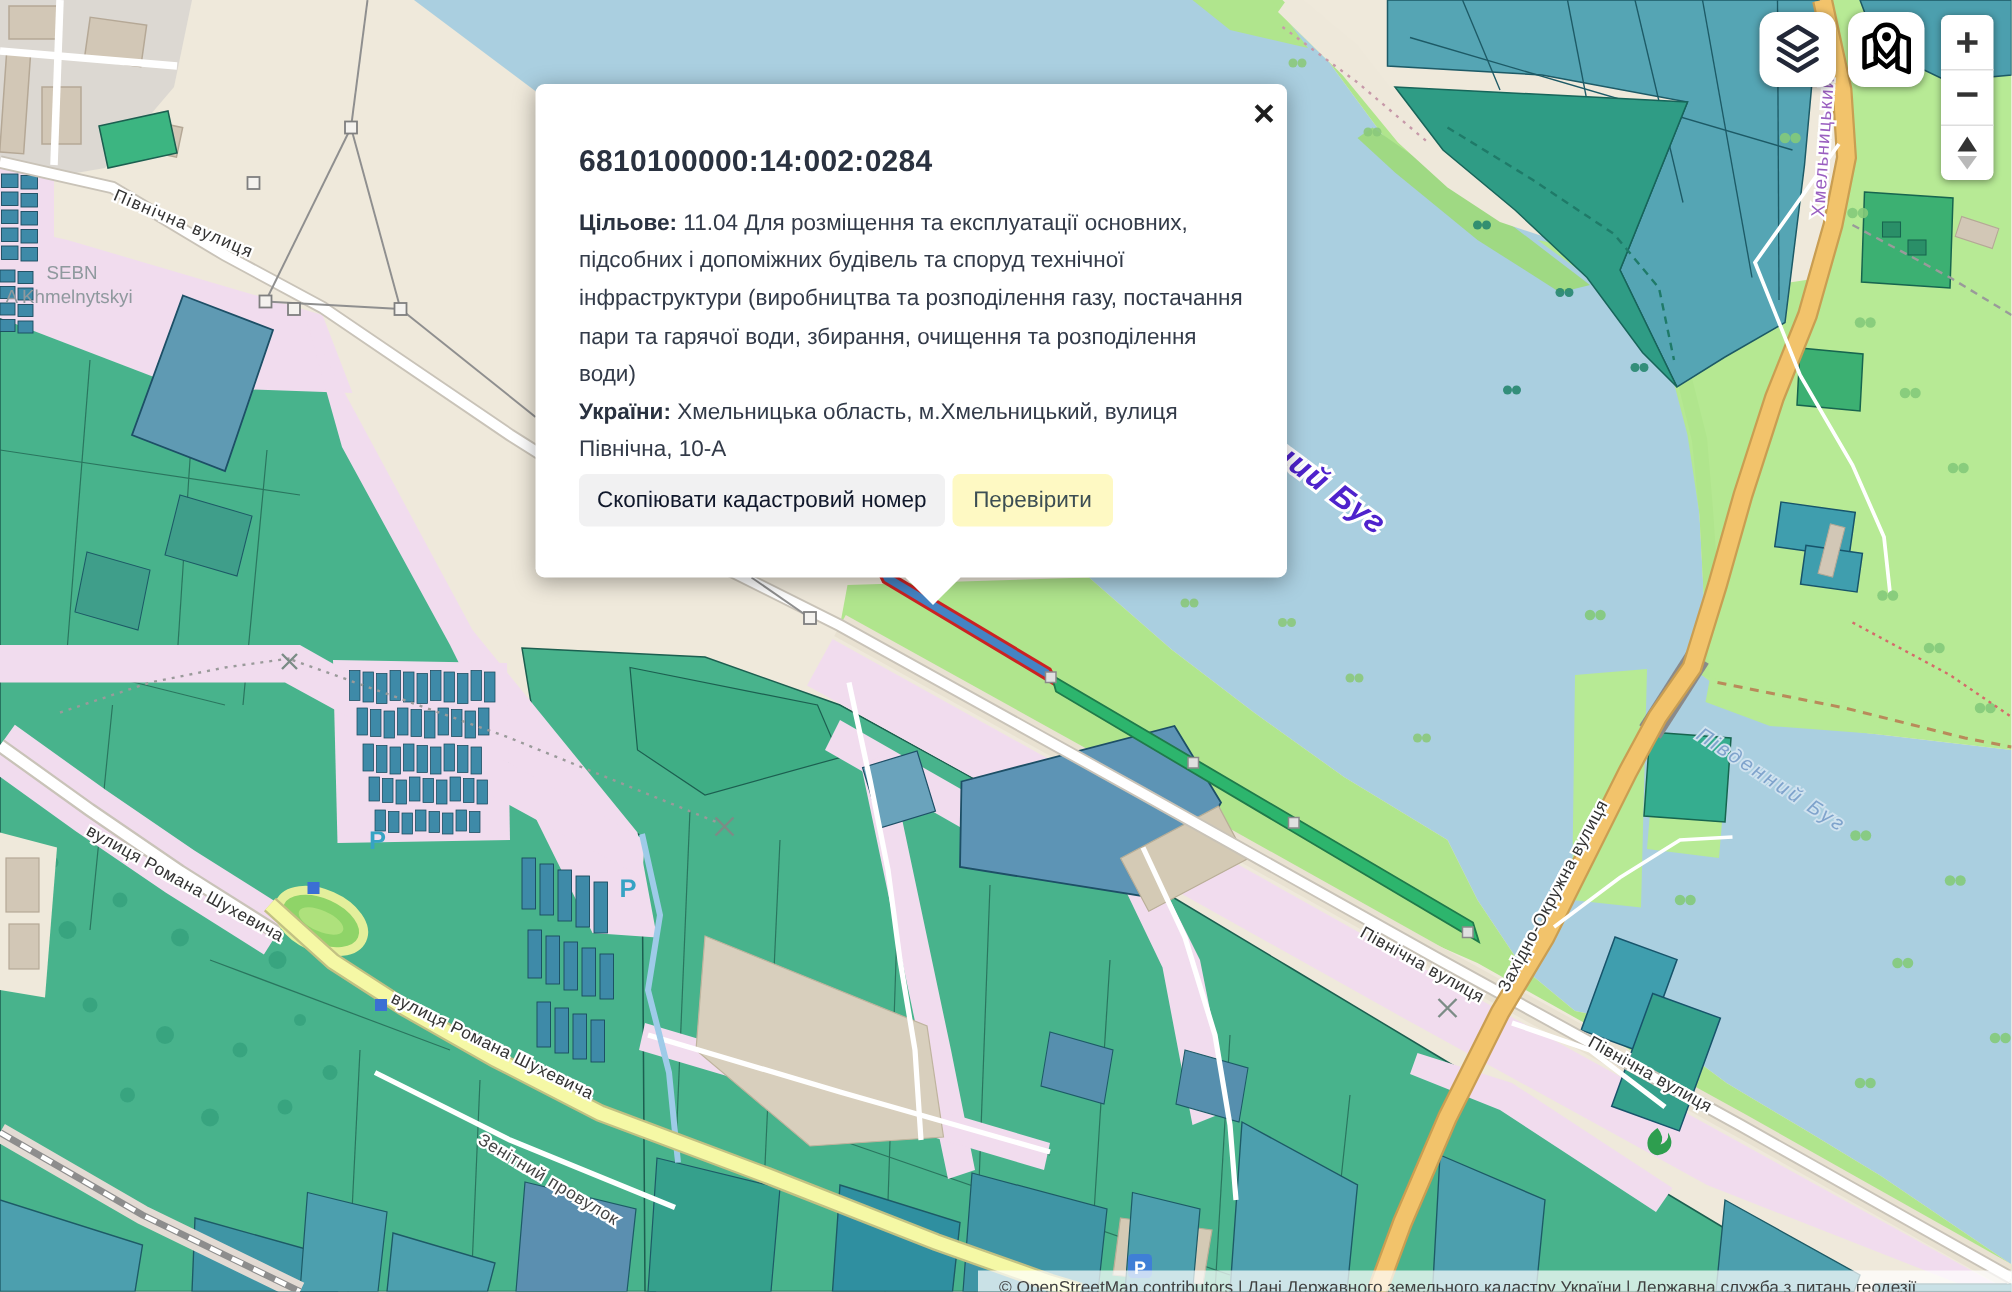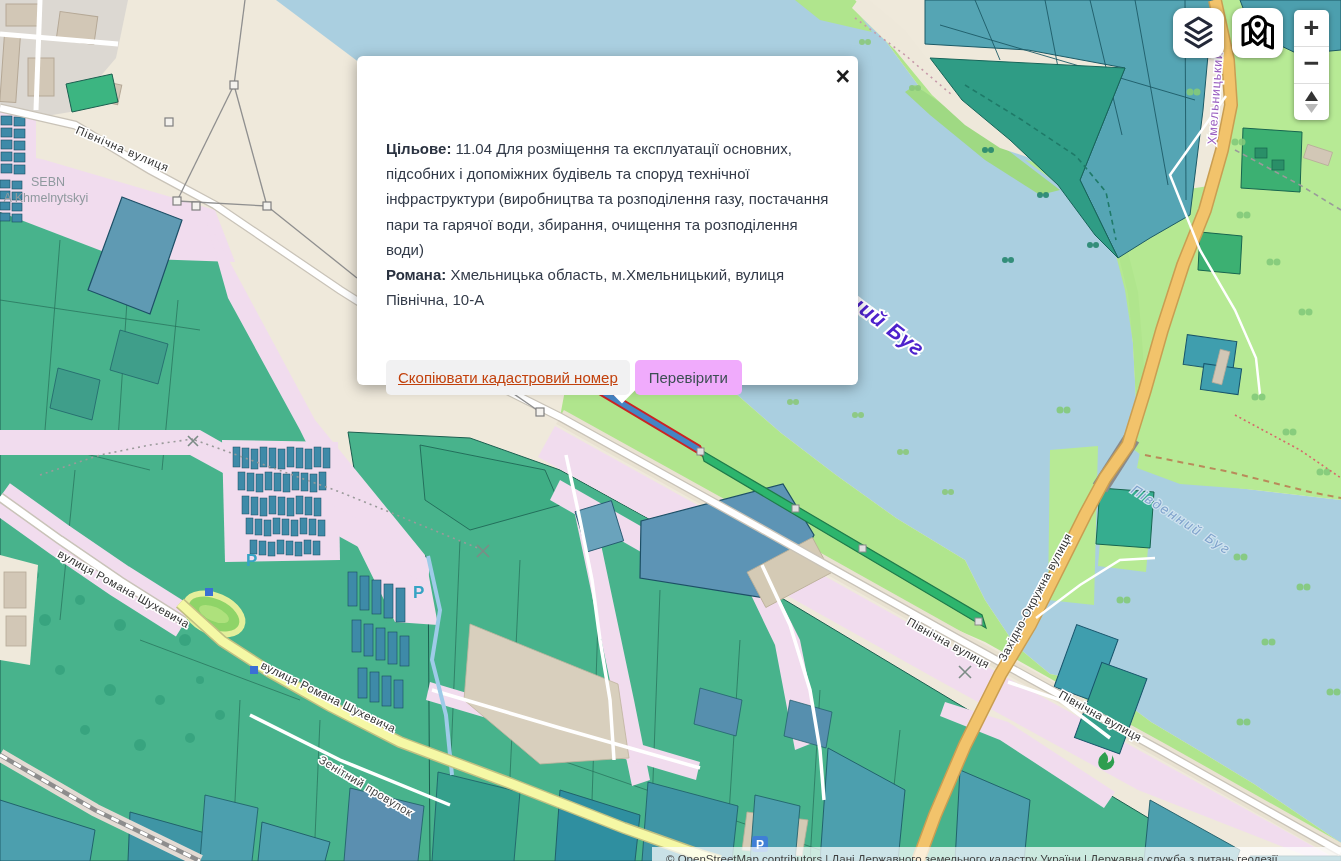--- a/index.html
+++ b/index.html
@@ -5,22 +5,22 @@
 html,body{margin:0;padding:0;}
 body{width:1341px;height:861px;overflow:hidden;font-family:"Liberation Sans",sans-serif;}
 #map{position:absolute;left:0;top:0;width:1341px;height:861px;overflow:hidden;background:#efe9db;}
 #popup{position:absolute;left:357px;top:56px;width:501px;height:329px;background:#fff;border-radius:6px;box-shadow:0 3px 14px rgba(0,0,0,.35);z-index:20;}
 #popup .arrow{position:absolute;left:252px;top:316px;width:26px;height:26px;background:#fff;transform:rotate(45deg);}
 #popup .close{position:absolute;right:8px;top:8px;font-size:25px;color:#1e1e1e;line-height:25px;font-weight:bold;}
 #popup h1{margin:0;position:absolute;left:29px;top:41px;font-size:20px;font-weight:bold;color:#2a3240;letter-spacing:.2px;}
 #popup .body{position:absolute;left:29px;top:63px;width:460px;font-size:15px;line-height:25.2px;color:#333b49;white-space:nowrap;margin-top:17px;}
 #popup .body b{color:#2a3240;}
 .btnrow{position:absolute;left:29px;top:260px;}
-.btn1{display:inline-block;background:#f1f1f2;border-radius:5px;padding:9px 12px;font-size:15px;color:#c2410c;text-decoration:underline;}
-.btn2{display:inline-block;background:#f0abfc;border-radius:5px;padding:9px 14px;font-size:15px;color:#3c4e53;margin-left:5px;margin-top:44px;}
+.btn1{display:inline-block;background:#f1f1f2;border-radius:5px;padding:9px 12px;font-size:15px;color:#0f172a;}
+.btn2{display:inline-block;background:#fef9c3;border-radius:5px;padding:9px 14px;font-size:15px;color:#3c4e53;margin-left:5px;}
 .ctl{position:absolute;background:#fff;border-radius:11px;box-shadow:0 1px 5px rgba(0,0,0,.4);z-index:15;}
 #zoomctl{position:absolute;left:1294px;top:10px;width:35px;height:110px;background:#fff;border-radius:5px;box-shadow:0 1px 5px rgba(0,0,0,.4);z-index:15;}
 #zoomctl .zc{width:35px;height:36px;text-align:center;font-weight:bold;color:#333;}
 #zoomctl .sep{height:1px;background:#ddd;margin:0;}
 #attrib{position:absolute;left:652px;top:847px;width:689px;height:14px;background:rgba(255,255,255,.72);z-index:14;overflow:hidden;font-size:11.5px;color:#3f3f3f;white-space:nowrap;padding-left:14px;line-height:24px;}
 </style>
 </head>
 <body>
 
 <div id="map">
@@ -486,22 +486,23 @@
 <text x="1130" y="492" font-size="13.5" font-style="italic" fill="#7fa3cc" stroke="#cfe2ef" stroke-width="2.5" paint-order="stroke" transform="rotate(33 1130 492)" letter-spacing="2">Південний Буг</text>
 </svg>
 </div>
 
 <div id="popup">
 
   <div class="arrow"></div>
 
   <div class="close">×</div>
 
-
-  <div class="body"><b>Цільове:</b> 11.04 Для розміщення та експлуатації основних,<br>підсобних і допоміжних будівель та споруд технічної<br>інфраструктури (виробництва та розподілення газу, постачання<br>пари та гарячої води, збирання, очищення та розподілення<br>води)<br><b>Романа:</b> Хмельницька область, м.Хмельницький, вулиця<br>Північна, 10-А</div>
+  <h1>6810100000:14:002:0284</h1>
+
+  <div class="body"><b>Цільове:</b> 11.04 Для розміщення та експлуатації основних,<br>підсобних і допоміжних будівель та споруд технічної<br>інфраструктури (виробництва та розподілення газу, постачання<br>пари та гарячої води, збирання, очищення та розподілення<br>води)<br><b>України:</b> Хмельницька область, м.Хмельницький, вулиця<br>Північна, 10-А</div>
 
   <div class="btnrow"><span class="btn1">Скопіювати кадастровий номер</span><span class="btn2">Перевірити</span></div>
 </div>
 
 <div class="ctl" id="layersbtn" style="left:1173px;top:8px;width:51px;height:50px;">
 <svg width="51" height="50" viewBox="0 0 51 50">
       <g fill="none" stroke="#232838" stroke-width="3" stroke-linejoin="round" stroke-linecap="round">
 <path d="M25.5 10 L38 17.5 L25.5 25 L13 17.5 Z"></path>
 <path d="M13 24.5 L25.5 32 L38 24.5"></path>
 <path d="M13 31.5 L25.5 39 L38 31.5"></path>

